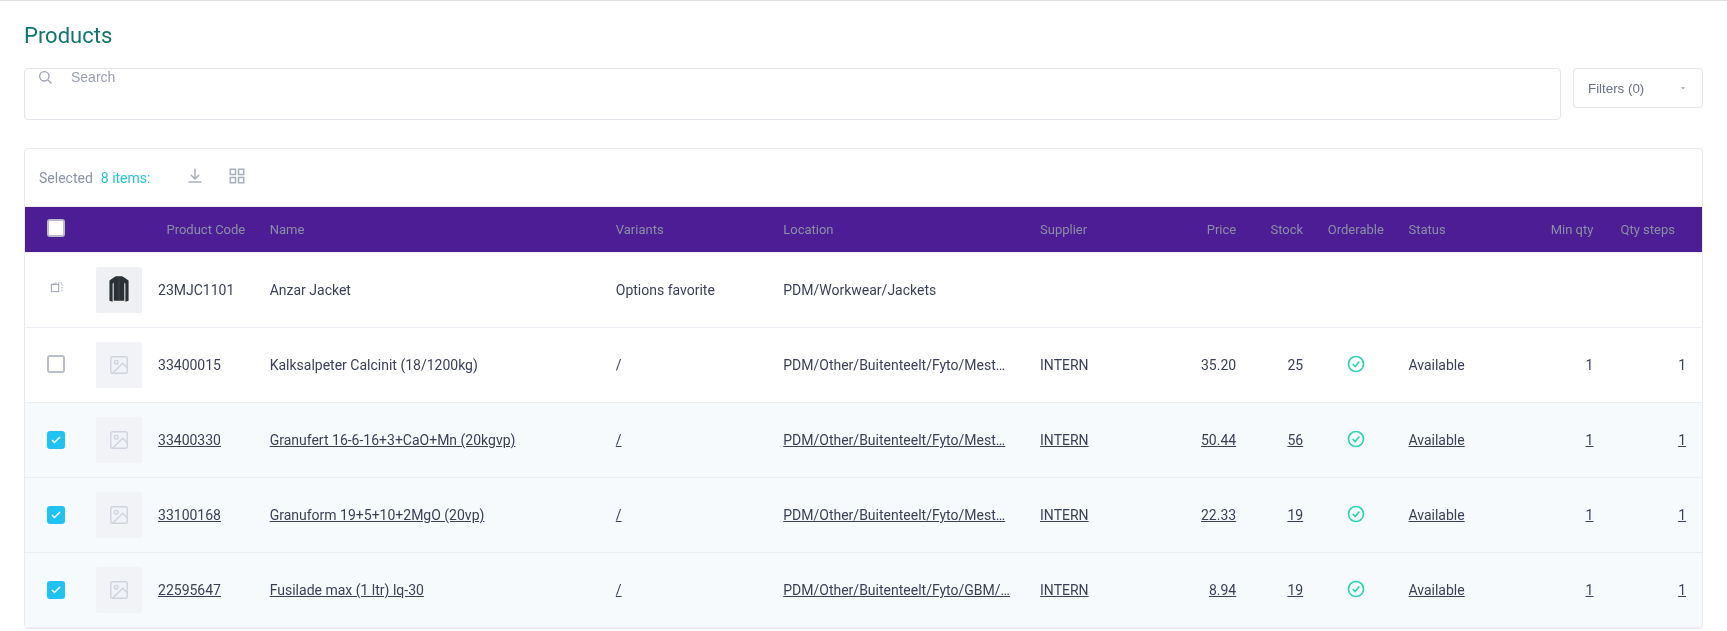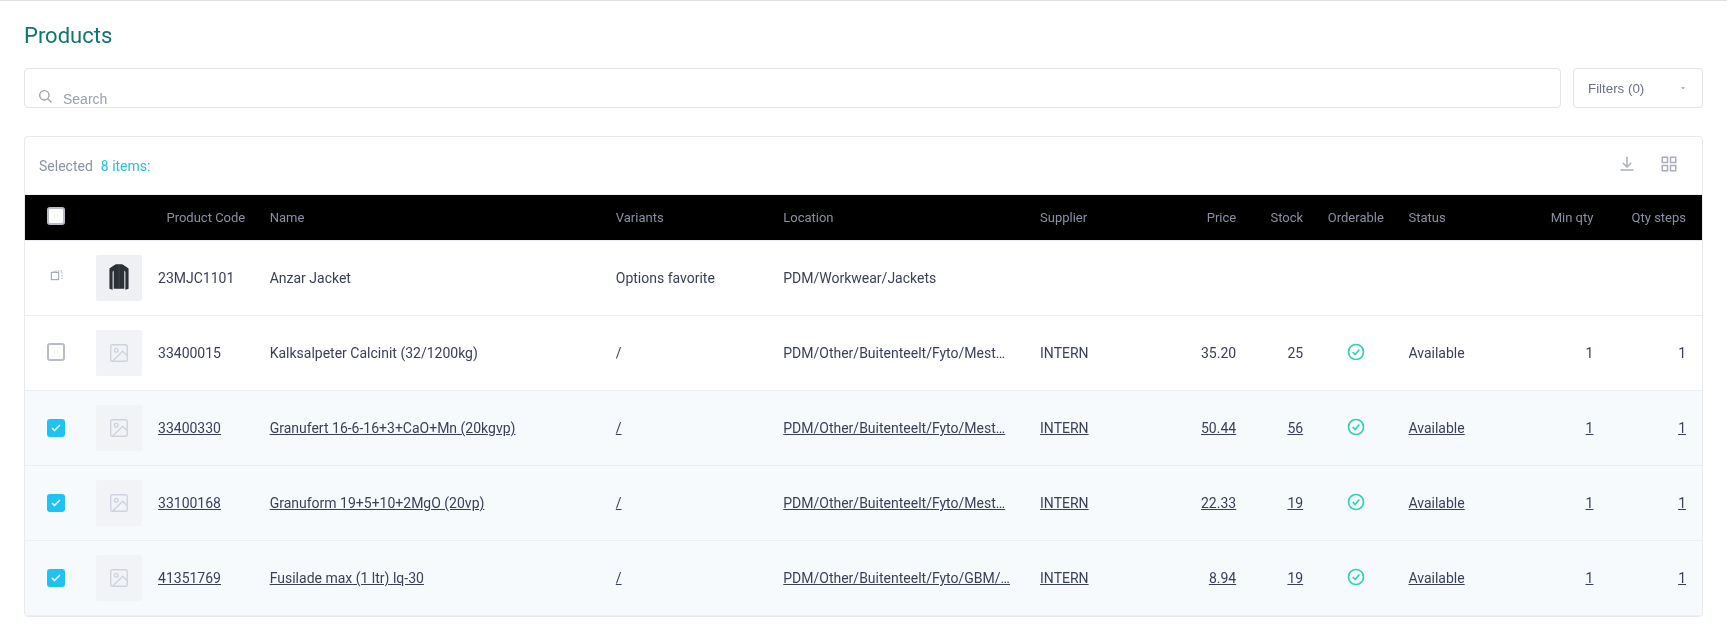--- a/index.html
+++ b/index.html
@@ -19,27 +19,27 @@
     margin-top: 6px;
   }
   .search-row {
     display: flex;
     gap: 12px;
     margin-bottom: 28px;
   }
   .search-box {
     flex: 1;
     display: flex;
-    align-items: flex-end;
+    align-items: flex-start;
     border: 1px solid #e3e5ea;
     border-radius: 4px;
     padding: 0 12px;
-    height: 40px;
+    height: 52px;
     color: #9aa0b0;
-    gap: 10px;
+    gap: 18px;
   }
   .search-box input {
     border: none;
     outline: none;
     flex: 1;
     font-size: 14px;
     color: #3a3f58;
     background: transparent;
   }
   .search-box input::placeholder { color: #9aa0b0; }
@@ -58,21 +58,20 @@
     background: #fff;
   }
   .card {
     border: 1px solid #e8eaef;
     border-radius: 4px;
     overflow: hidden;
   }
   .selection-bar {
     display: flex;
     align-items: center;
-    justify-content: space-between;
     padding: 18px 14px;
     color: #8d93a6;
     gap: 36px;
   }
   .selection-left {
     display: flex;
     align-items: center;
     gap: 8px;
   }
   .items-count { color: #26c1d9; }
@@ -95,21 +94,21 @@
     table-layout: fixed;
   }
   thead th {
     font-weight: 400;
     font-size: 13px;
     color: #8a90a2;
     text-align: left;
     padding: 12px 8px;
     border-top: 1px solid #edeef3;
     border-bottom: 1px solid #edeef3;
-    background: #000000;
+    background: #4c1d95;
     white-space: normal;
   }
   th.center, td.center { text-align: center; }
   th.right, td.right { text-align: right; }
   tbody td {
     padding: 14px 8px;
     border-bottom: 1px solid #edeef3;
     color: #3a3f58;
     font-size: 14px;
     vertical-align: middle;
@@ -245,21 +244,21 @@
         <th class="center">Product Code</th>
         <th>Name</th>
         <th>Variants</th>
         <th>Location</th>
         <th>Supplier</th>
         <th class="right">Price</th>
         <th class="right">Stock</th>
         <th class="center">Orderable</th>
         <th>Status</th>
         <th class="right">Min qty</th>
-        <th class="right" style="padding-right:16px;">Qty steps</th>
+        <th class="right" style="padding-right:16px;text-align:center;">Qty steps</th>
       </tr>
     </thead>
     <tbody id="rows">
         <tr>
           <td class="center"><span class="expand-icon"><svg width="16" height="16" viewBox="0 0 24 24" fill="none" stroke="#9aa0b0" stroke-width="1.5">
                 <rect x="5" y="5" width="11" height="11"></rect>
                 <path d="M9 5V3h12v12h-2" stroke-dasharray="2 2"></path>
               </svg></span></td>
           <td class="center"><span class="thumb jacket">
               <svg class="jacket-svg" viewBox="0 0 64 64">
@@ -284,21 +283,21 @@
         <tr>
           <td class="center"><span class="checkbox"></span></td>
           <td class="center"><span class="thumb">
               <svg width="22" height="22" viewBox="0 0 24 24" fill="none" stroke="#cfd3de" stroke-width="1.5">
                 <rect x="3" y="3" width="18" height="18" rx="2"></rect>
                 <circle cx="9" cy="9" r="2"></circle>
                 <path d="M21 15l-5-5L5 21"></path>
               </svg>
             </span></td>
           <td>33400015</td>
-          <td>Kalksalpeter Calcinit (32/1200kg)</td>
+          <td>Kalksalpeter Calcinit (18/1200kg)</td>
           <td>/</td>
           <td>
             <span class="ellipsis">PDM/Other/Buitenteelt/Fyto/Mest…</span>
           </td>
           <td>INTERN</td>
           <td class="right">35.20</td>
           <td class="right">25</td>
           <td class="center"><span class="orderable-check">
               <svg width="20" height="20" viewBox="0 0 24 24" fill="none" stroke="#2cd4b0" stroke-width="2">
                 <circle cx="12" cy="12" r="9"></circle>
@@ -379,21 +378,21 @@
                 <polyline points="20 6 9 17 4 12"></polyline>
               </svg>
             </span></td>
           <td class="center"><span class="thumb">
               <svg width="22" height="22" viewBox="0 0 24 24" fill="none" stroke="#cfd3de" stroke-width="1.5">
                 <rect x="3" y="3" width="18" height="18" rx="2"></rect>
                 <circle cx="9" cy="9" r="2"></circle>
                 <path d="M21 15l-5-5L5 21"></path>
               </svg>
             </span></td>
-          <td>41351769</td>
+          <td>22595647</td>
           <td>Fusilade max (1 ltr) lq-30</td>
           <td>/</td>
           <td>
             <span class="ellipsis">PDM/Other/Buitenteelt/Fyto/GBM/…</span>
           </td>
           <td>INTERN</td>
           <td class="right">8.94</td>
           <td class="right">19</td>
           <td class="center"><span class="orderable-check">
               <svg width="20" height="20" viewBox="0 0 24 24" fill="none" stroke="#2cd4b0" stroke-width="2">

